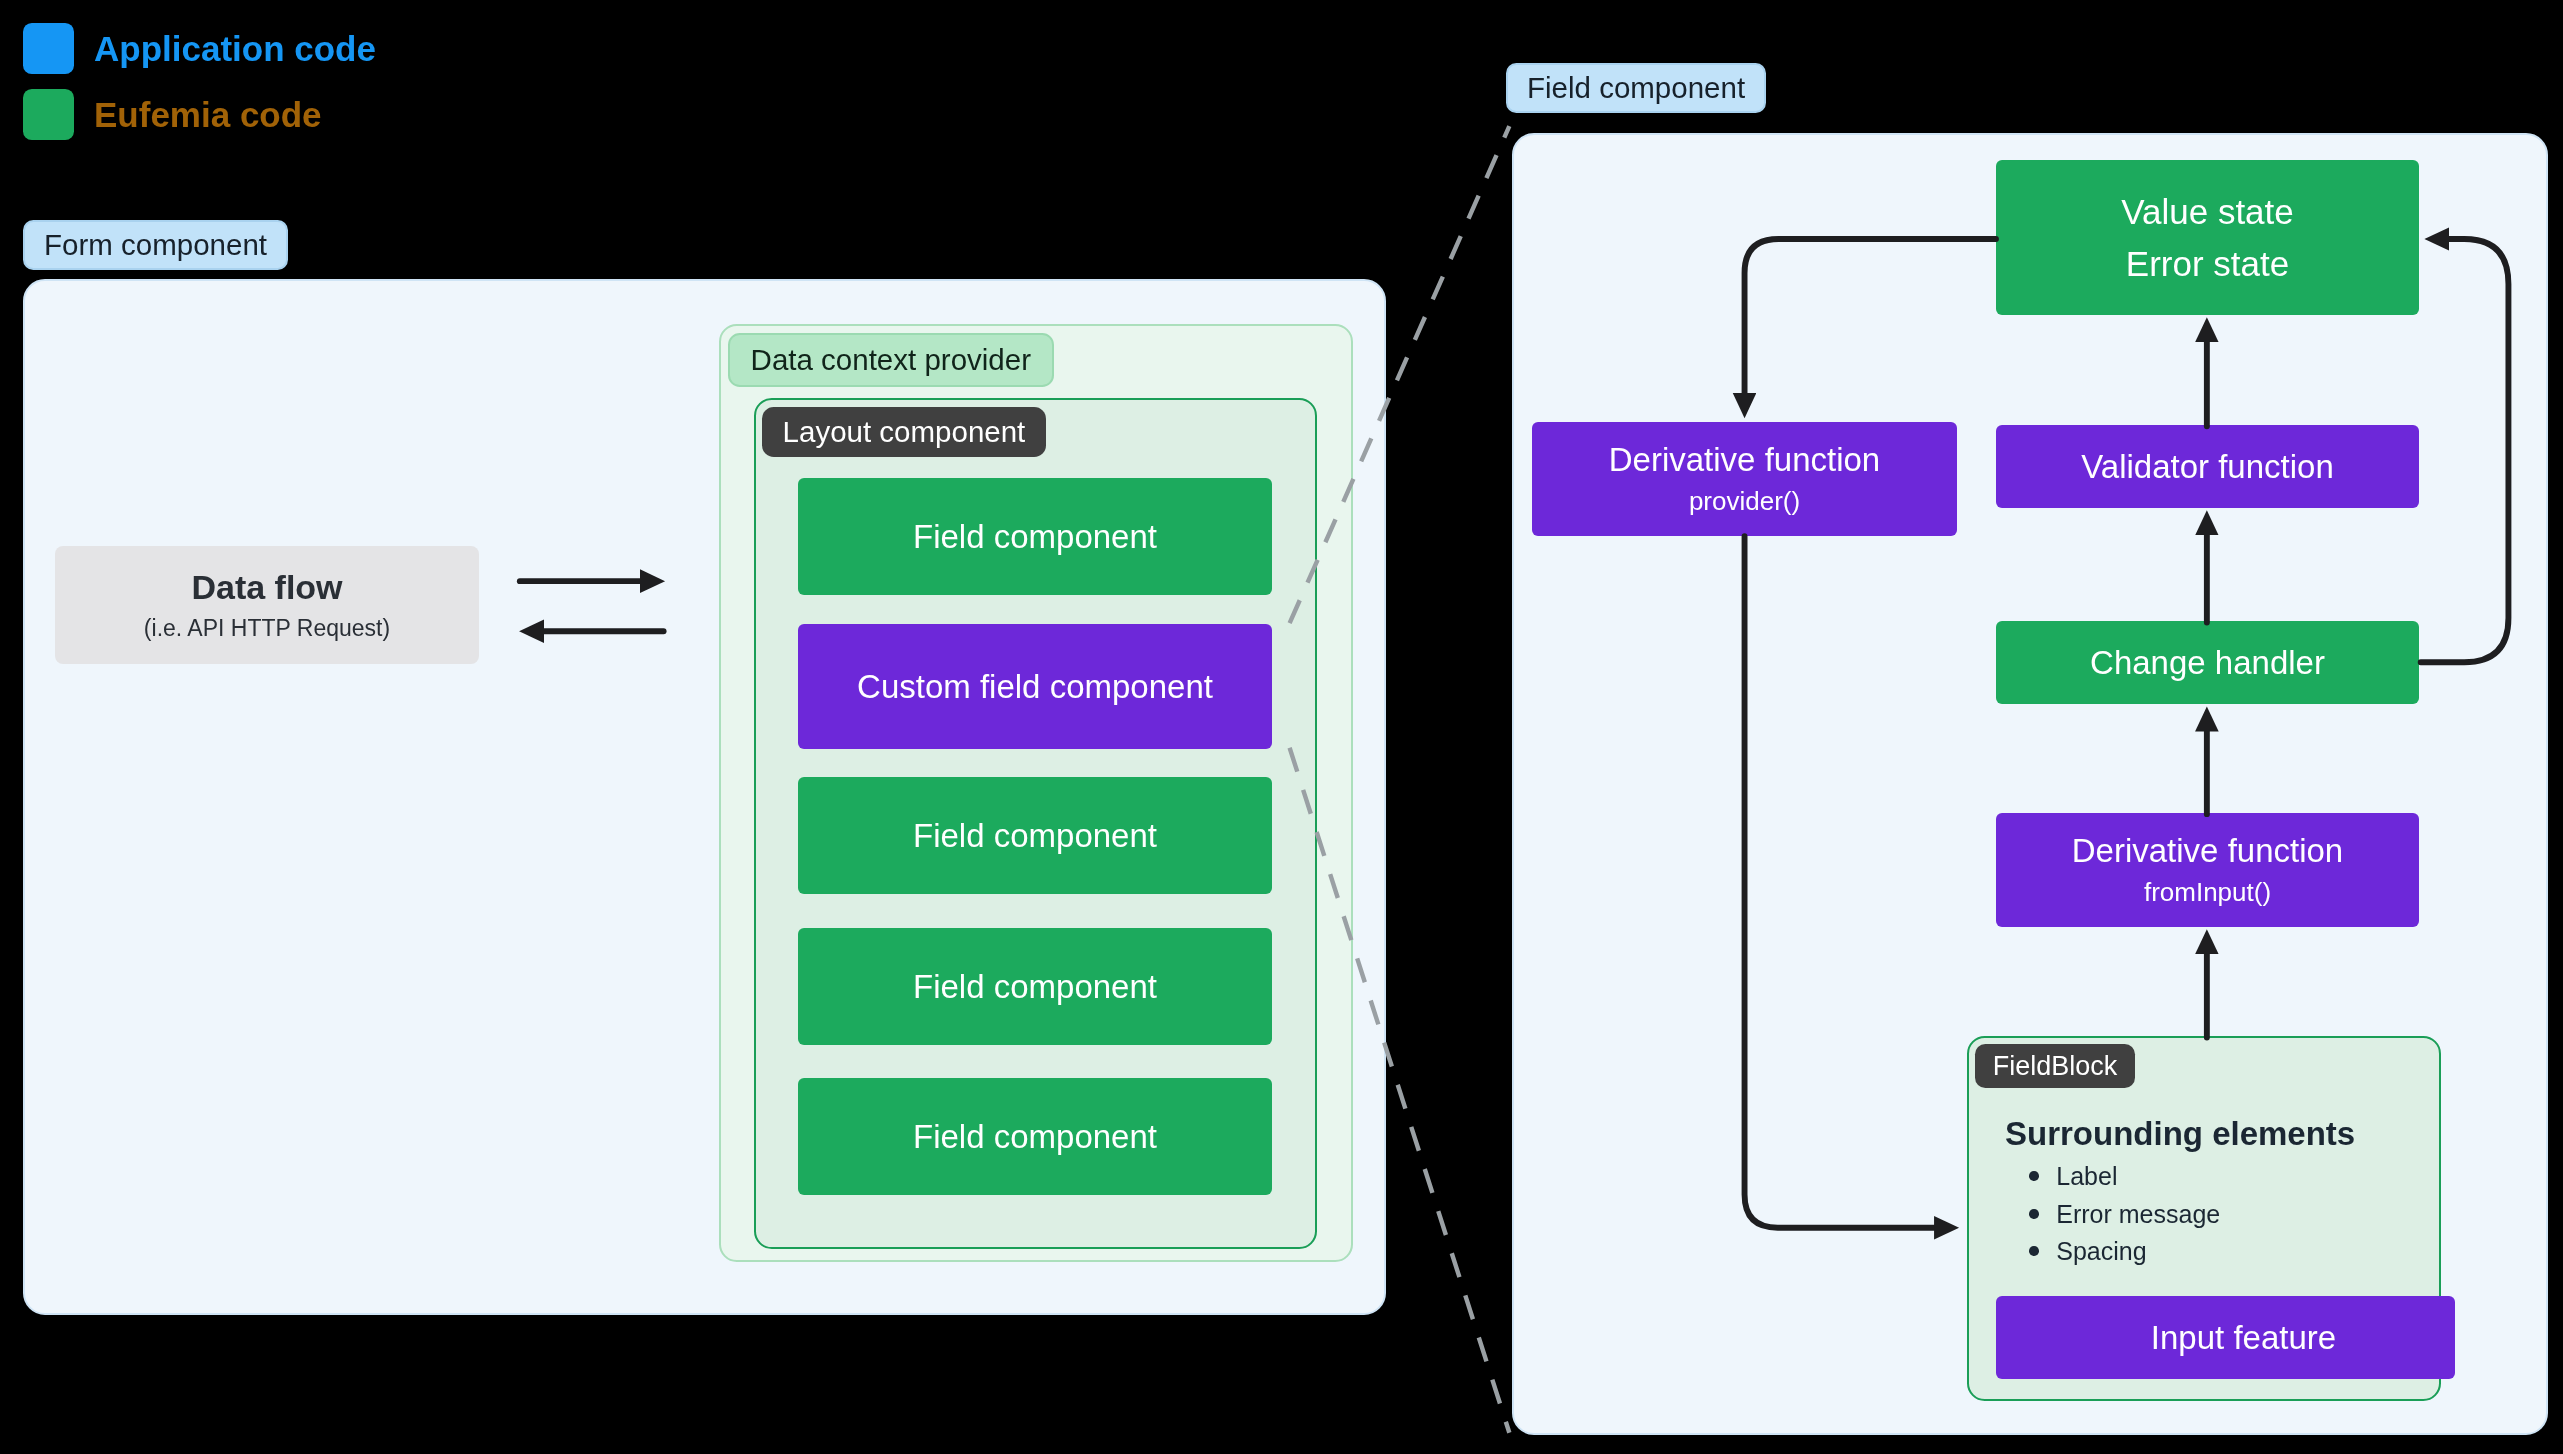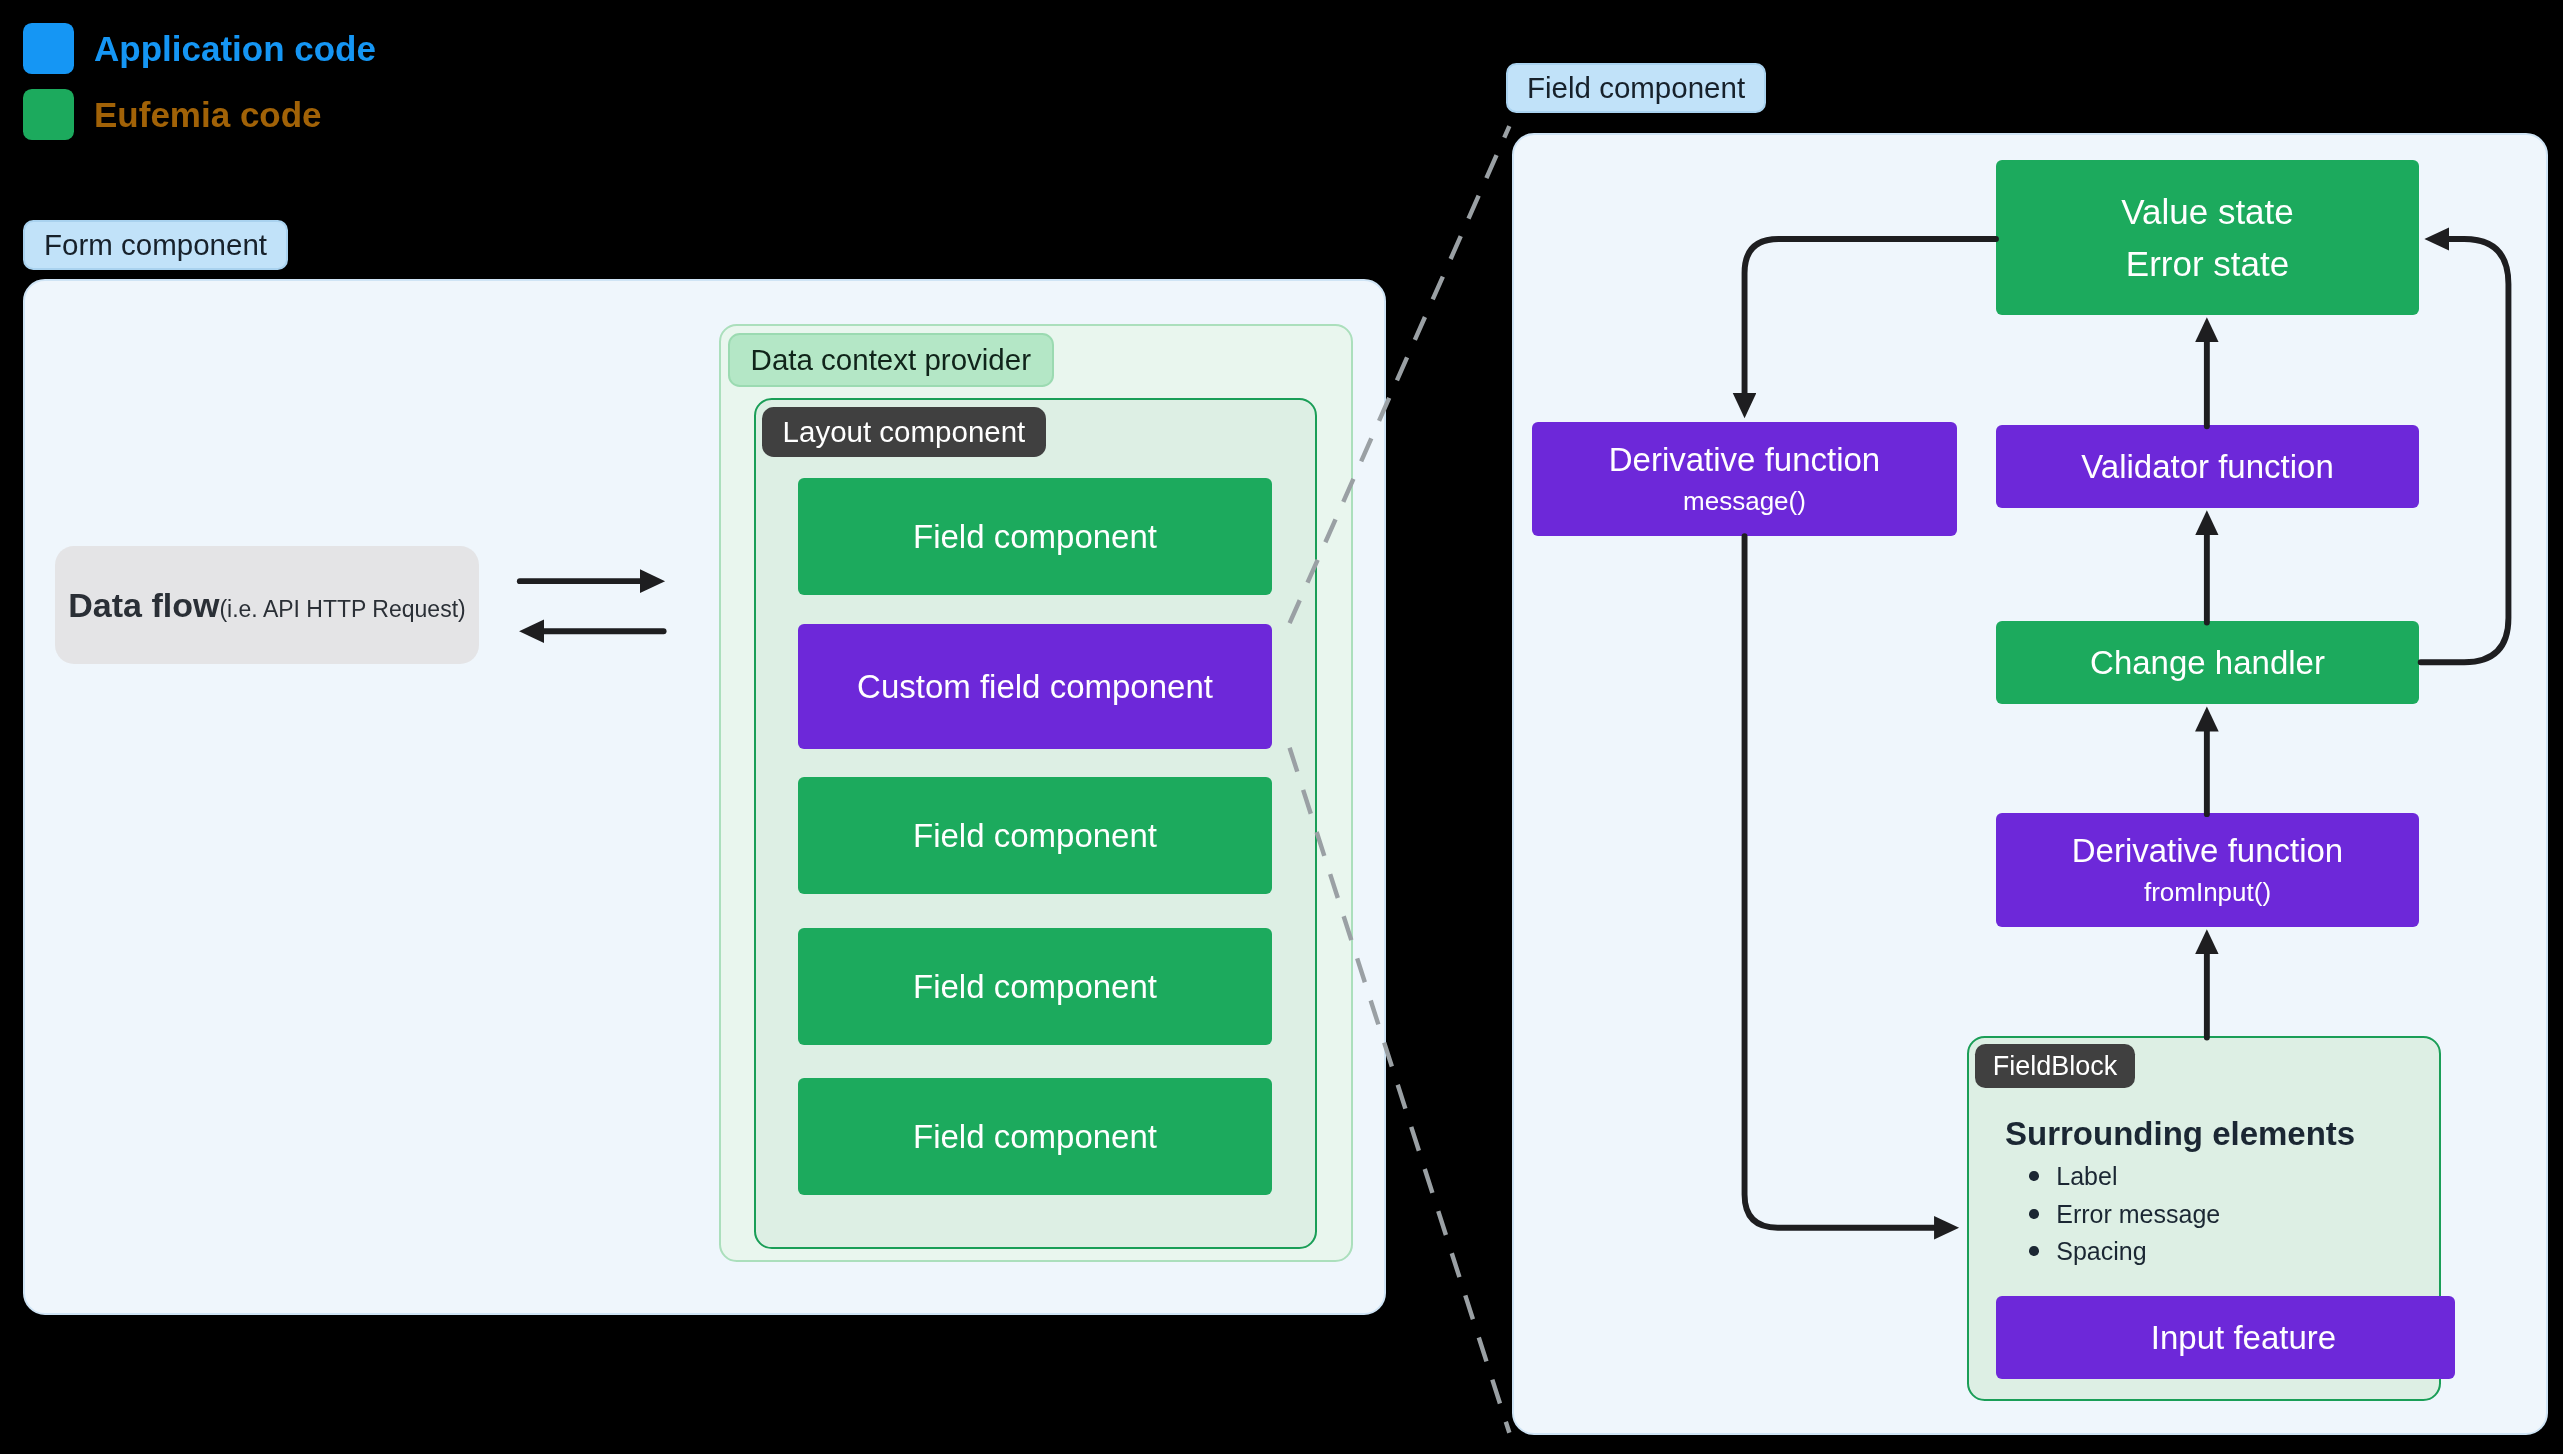--- a/index.html
+++ b/index.html
@@ -60,22 +60,22 @@
     background: #ddefe4; border: 2.9px solid #1a9e57; border-radius: 17.7px;
   }
   #fieldblock-container {
     left: 1967px; top: 1036px; width: 470px; height: 361px;
     background: #ddefe4; border: 2.9px solid #1a9e57; border-radius: 17.7px;
   }
 
   
   #dataflow-box {
     left: 55px; top: 546px; width: 424px; height: 118px;
-    background: #e4e4e6; border-radius: 19px;
-    display: flex; flex-direction: row; align-items: center; justify-content: center;
+    background: #e4e4e6; border-radius: 8px;
+    display: flex; flex-direction: column; align-items: center; justify-content: center;
     color: #2a2f36;
   }
   #dataflow-title { font-size: 34px; font-weight: 700; }
   #dataflow-sub   { font-size: 23px; margin-top: 8.8px; }
 
   
   .node {
     border-radius: 6px; color: #ffffff;
     display: flex; flex-direction: column; align-items: center; justify-content: center;
     text-align: center;
@@ -170,21 +170,21 @@
 <div class="abs badge badge-lightblue" id="field-badge">Field component</div>
 <div class="abs panel" id="right-panel"></div>
 
 <div class="abs node node-green" id="value-state-box">
   <div class="node-label">Value state</div>
   <div class="node-label">Error state</div>
 </div>
 
 <div class="abs node node-blue" id="to-input-box">
   <div class="node-label">Derivative function</div>
-  <div class="node-sub">message()</div>
+  <div class="node-sub">provider()</div>
 </div>
 
 <div class="abs node node-blue" id="validator-box">
   <div class="node-label">Validator function</div>
 </div>
 
 <div class="abs node node-green" id="change-box">
   <div class="node-label">Change handler</div>
 </div>
 

